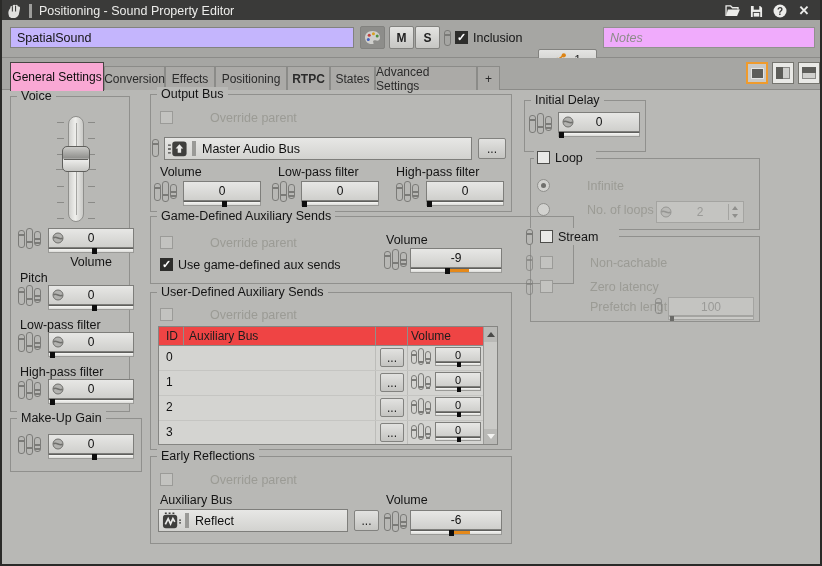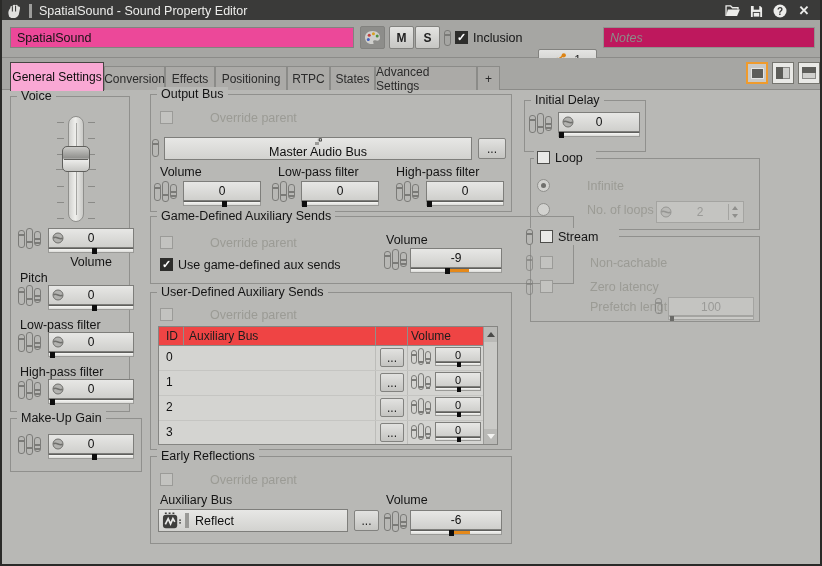--- a/index.html
+++ b/index.html
@@ -7,22 +7,22 @@
   #window{position:relative;width:822px;height:566px;background:#b8b8b5;border:2px solid #2a2a28;border-top:none;overflow:hidden;}
   
   #titlebar{position:absolute;left:-2px;top:0;width:822px;height:22px;background:#3a3a39;display:flex;align-items:center;}
   #titlebar .ttl{color:#ededeb;font-size:12.5px;margin-left:7px;white-space:nowrap;}
   .tsep{width:3px;height:14px;background:#9d9d9b;margin-left:6px;}
   .tb-ic{width:20px;height:16px;display:flex;align-items:center;justify-content:center;cursor:default;}
   #tb-icons{position:absolute;right:8px;top:3px;display:flex;gap:4px;}
   .x-glyph{color:#ececea;font-size:13px;font-weight:bold;line-height:16px;}
   
   #toolbar{position:absolute;left:0;top:20px;width:818px;height:38px;background:#a6a6a3;border-bottom:1px solid #8b8b88;}
-  .tinput{position:absolute;border:1px solid #82827f;background:#ec4899;font-size:12.5px;color:#131313;padding:0 6px;outline:none;}
-  .tinput.notes{background:#be185d;border-color:#91918e;}
+  .tinput{position:absolute;border:1px solid #82827f;background:#c4b5fd;font-size:12.5px;color:#131313;padding:0 6px;outline:none;}
+  .tinput.notes{background:#f0abfc;border-color:#91918e;}
   .tinput.notes::placeholder{color:#8c8c89;font-style:italic;}
   .sqbtn{position:absolute;width:25px;height:23px;border:1px solid #82827f;border-radius:2px;background:linear-gradient(#e4e4e2,#c6c6c3);font-size:12px;font-weight:bold;color:#222;display:flex;align-items:center;justify-content:center;cursor:default;}
   .sqbtn.pressed{background:#8d8d8a;border-color:#66
   6663;}
   .cb{position:absolute;width:13px;height:13px;border:1px solid #4d4d4a;background:#e9e9e7;}
   .cb.checked{background:#2d2d2b;border-color:#2d2d2b;}
   .cb.checked::after{content:"✓";position:absolute;left:1px;top:-1px;color:#fff;font-size:11px;font-weight:bold;}
   .cb.dis{border-color:#9b9b98;background:#c3c3c0;}
   .lbl{position:absolute;font-size:12.5px;color:#141414;white-space:nowrap;}
   .lbl.dis{color:#9b9b95;margin-left:32px;}
@@ -92,21 +92,21 @@
 <body>
 
 <div id="window">
 
   <div id="titlebar">
     <svg width="17" height="17" viewBox="0 0 16 16" style="margin-left:6px">
       <path d="M3,13 Q1,8 4,5 Q4,2 6,3 Q7,1 9,2 Q11,1 11,3 Q14,3 13,6 L12,11 Q10,15 5,14 Z" fill="#e0e0de"></path>
       <path d="M6,3 L6,8 M9,2.5 L9,8" stroke="#3a3a39" stroke-width="1" fill="none"></path>
     </svg>
     <span class="tsep"></span>
-    <span class="ttl">SpatialSound - Sound Property Editor</span>
+    <span class="ttl">Positioning - Sound Property Editor</span>
     <div id="tb-icons">
       <span class="tb-ic">
         <svg width="15" height="12" viewBox="0 0 16 13">
             <path d="M1,12 V1 H6 L8,3 H14 V5" fill="none" stroke="#ececea" stroke-width="1.4"></path>
             <path d="M3,5 H16 L13,12 H1 Z" fill="#ececea"></path>
           </svg>
       </span>
       <span class="tb-ic">
         <svg width="13" height="13" viewBox="0 0 14 14">
             <path d="M1,1 H11 L13,3 V13 H1 Z" fill="#ececea"></path>
@@ -152,21 +152,21 @@
       <span>1</span>
     </div>
     <input class="tinput notes" style="left: 601px; top: 7px; width: 212px; height: 21px;" placeholder="Notes">
   </div>
 
   <div id="tabstrip">
     <span class="tab active" style="left:8px;width:94px;">General Settings</span>
     <span class="tab" style="left:102px;width:61px;">Conversion</span>
     <span class="tab" style="left:163px;width:50px;">Effects</span>
     <span class="tab" style="left:213px;width:72px;">Positioning</span>
-    <span class="tab" style="left:285px;width:43px;">RTPC</span>
+    <span class="tab" style="left:285px;width:43px;font-weight:bold;">RTPC</span>
     <span class="tab" style="left:328px;width:45px;">States</span>
     <span class="tab" style="left:373px;width:102px;">Advanced Settings</span>
     <span class="tab" style="left:475px;width:23px;">+</span>
     <div class="laybtn active" style="left:744px;">
         <span class="lay-in"></span>
       </div>
     <div class="laybtn" style="left:770px;">
       <span class="lay-in">
           <span style="width:7px;background:#5d5d59;"></span>
           <span style="width:7px;background:#cfcfcc;border:1px solid #8a8a87;border-left:none;"></span>
@@ -288,21 +288,21 @@
     </div>
 
   <div class="grp" style="left:148px;top:94px;width:362px;height:118px;">
     <span class="legend">Output Bus</span>
   </div>
   <span class="cb dis" style="left:158px;top:111px;"></span>
   <span class="lbl dis" style="left:176px;top:111px;">Override parent</span>
   <div class="minifaders" style="left:150px;top:139px;">
       <span class="mf a"></span>
     </div>
-  <div class="busfield" style="left:162px;top:137px;width:308px;height:23px;flex-direction:column;">
+  <div class="busfield" style="left:162px;top:137px;width:308px;height:23px;">
     <svg width="20" height="18" viewBox="0 0 21 18" style="margin-left:3px;">
       <path d="M0,5 H3 M0,9 H3 M0,13 H3" stroke="#4a4a48" stroke-width="1.4"></path>
       <rect x="4.5" y="1" width="15" height="15.5" rx="3" fill="#3f3f3d"></rect>
       <path d="M12,4 L16,8.5 H13.8 V13 H10.2 V8.5 H8 Z" fill="#eaeae8"></path>
     </svg>
     <span class="dragbar"></span>
     <span class="busname">Master Audio Bus</span>
   </div>
   <div class="btn3" style="left:476px;top:138px;width:28px;height:21px;">...</div>
 

